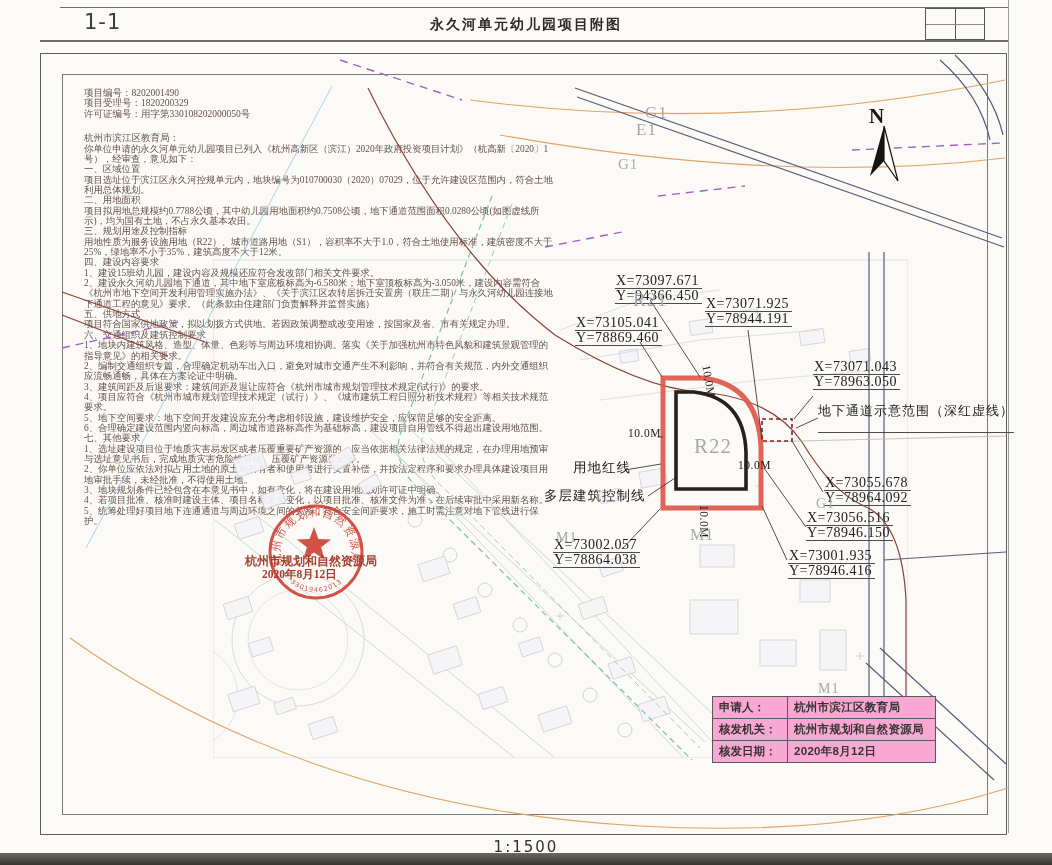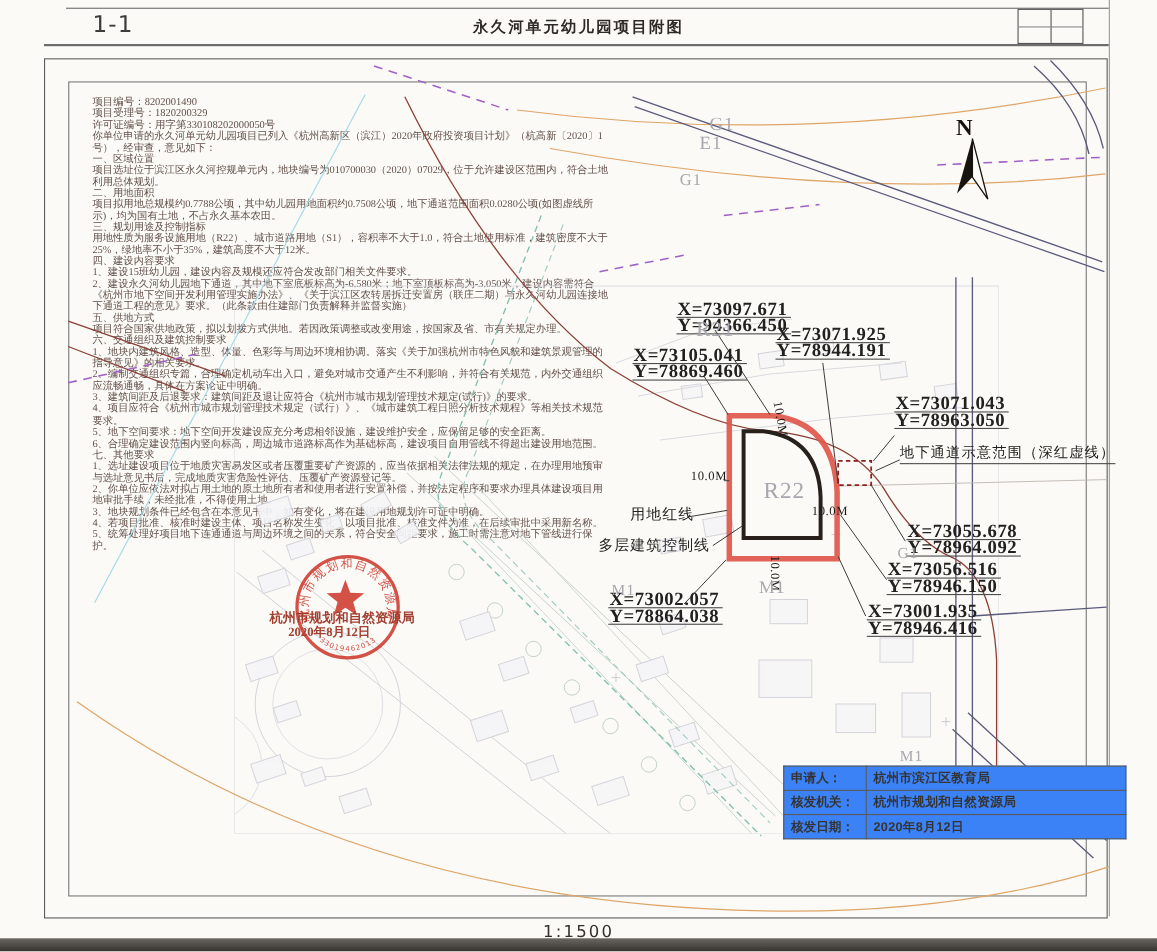--- a/index.html
+++ b/index.html
@@ -24,31 +24,31 @@
   
   .notice{position:absolute;left:84px;top:88px;width:472px;color:#63504a;}
   .notice .meta{font-size:9.5px;line-height:10.4px;}
   .notice .recipient{font-size:9.5px;line-height:10.4px;margin-top:14px;}
   .notice .body{font-size:9.4px;line-height:10.35px;white-space:pre-line;margin-top:0;}
 
   
   #draw{position:absolute;left:0;top:0;pointer-events:none;}
 
   
-  .coord{position:absolute;color:#23211f;font-size:17px;line-height:13px;font-weight:bold;}
+  .coord{position:absolute;color:#23211f;font-size:14px;line-height:13px;}
   .coord div{width:max-content;border-bottom:1px solid #4c4c4c;padding:0 3px 1px 1px;letter-spacing:.5px;background:rgba(252,251,246,.0);}
   .anno{position:absolute;color:#23211f;font-size:12.5px;letter-spacing:1px;width:max-content;}
-  .anno.ul{border-bottom:1px solid #4c4c4c;padding-bottom:1px;}
+  .anno.ul{border-bottom:1px solid #4c4c4c;padding-bottom:12px;}
   .dim{position:absolute;color:#1d1b19;font-size:11.5px;letter-spacing:.5px;width:max-content;}
   .zone{position:absolute;color:#a7a7b0;letter-spacing:1px;width:max-content;font-family:"Liberation Serif",serif;}
   .north-n{position:absolute;left:869px;top:104px;font-size:21px;font-weight:bold;color:#17130f;}
   .stamp-text{position:absolute;color:#a23f31;font-weight:bold;width:max-content;}
 
   
-  .info-table{position:absolute;left:712px;top:696px;width:312px;background:#3b82f6;border:1.6px solid #4c4c4c;border-collapse:collapse;font-family:"Liberation Sans","DejaVu Sans",sans-serif;}
+  .info-table{position:absolute;left:712px;top:696px;width:224px;background:#f9a8d4;border:1.6px solid #4c4c4c;border-collapse:collapse;font-family:"Liberation Sans","DejaVu Sans",sans-serif;}
   .info-table td{border:1px solid #5a5a5a;height:21px;font-size:11.5px;color:#363432;padding:0 4px 0 6px;}
   .info-table td.lab{width:64px;font-weight:700;}
   .info-table td.val{font-weight:600;letter-spacing:.3px;}
 </style>
 </head>
 <body>
 
 <div class="hline" style="left:60px;top:7px;width:948px;height:1.4px;"></div>
 <div class="hline" style="left:40px;top:40px;width:968px;height:1.6px;"></div>
 <div class="fig-no">1-1</div>
@@ -56,20 +56,21 @@
 <div class="rev-grid"></div>
 <div class="page-edge"></div>
 
 <div class="frame-outer"></div>
 <div class="frame-inner"></div>
 
 <div class="notice">
   <div class="meta">项目编号：8202001490</div>
   <div class="meta">项目受理号：1820200329</div>
   <div class="meta">许可证编号：用字第330108202000050号</div>
+  <div class="recipient">杭州市滨江区教育局：</div>
   <div class="body">你单位申请的永久河单元幼儿园项目已列入《杭州高新区（滨江）2020年政府投资项目计划》（杭高新〔2020〕1号），经审查，意见如下：
 一、区域位置
 项目选址位于滨江区永久河控规单元内，地块编号为010700030（2020）07029，位于允许建设区范围内，符合土地利用总体规划。
 二、用地面积
 项目拟用地总规模约0.7788公顷，其中幼儿园用地面积约0.7508公顷，地下通道范围面积0.0280公顷(如图虚线所示)，均为国有土地，不占永久基本农田。
 三、规划用途及控制指标
 用地性质为服务设施用地（R22）、城市道路用地（S1），容积率不大于1.0，符合土地使用标准，建筑密度不大于25%，绿地率不小于35%，建筑高度不大于12米。
 四、建设内容要求
 1、建设15班幼儿园，建设内容及规模还应符合发改部门相关文件要求。
 2、建设永久河幼儿园地下通道，其中地下室底板标高为-6.580米；地下室顶板标高为-3.050米，建设内容需符合《杭州市地下空间开发利用管理实施办法》、《关于滨江区农转居拆迁安置房（联庄二期）与永久河幼儿园连接地下通道工程的意见》要求。（此条款由住建部门负责解释并监督实施）

